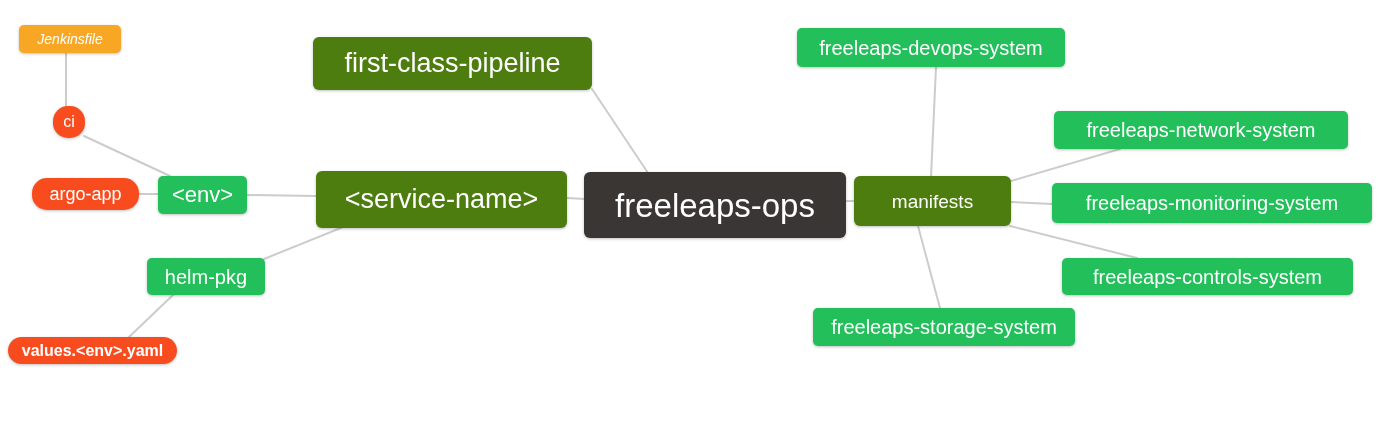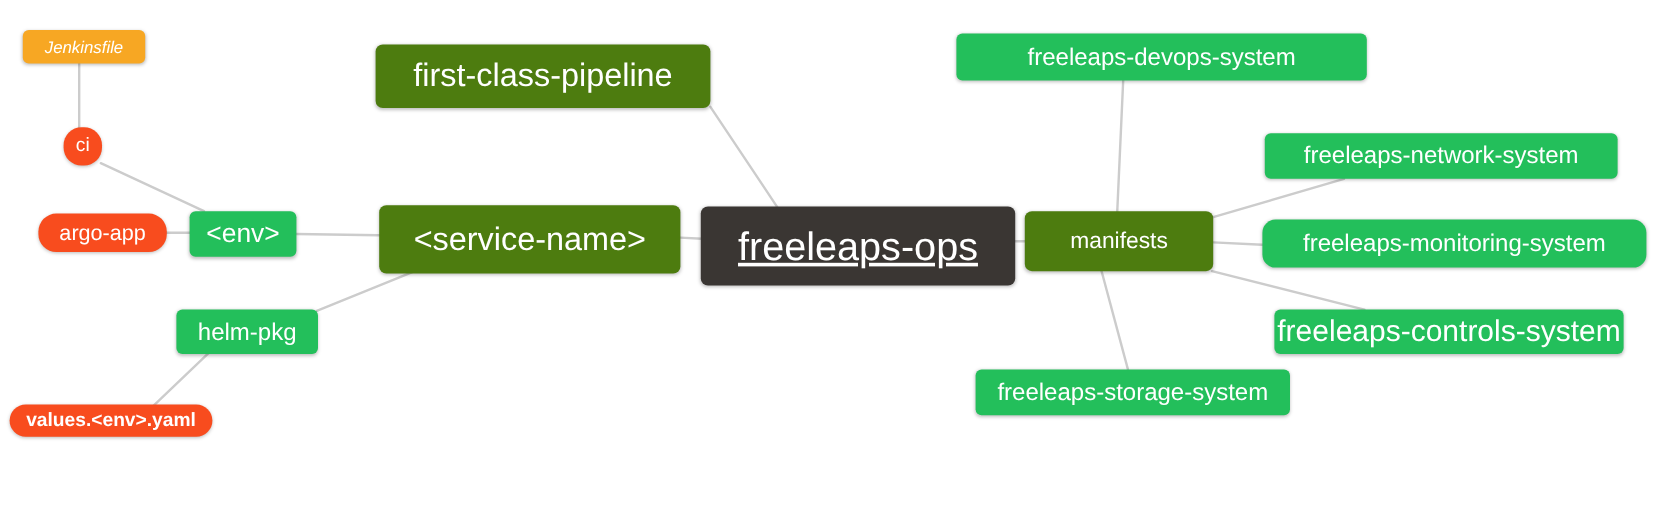--- a/index.html
+++ b/index.html
@@ -27,21 +27,21 @@
     align-items: center;
     justify-content: center;
     color: #ffffff;
     border-radius: 5px;
     white-space: nowrap;
     box-shadow: 0 1px 3px rgba(0,0,0,0.25);
     cursor: pointer;
     user-select: none;
     line-height: 1;
   }
-  .c-root   { background: #3a3633; border-radius: 6px; text-decoration: underline; }
+  .c-root   { background: #3a3633; border-radius: 6px; }
   .c-branch { background: #4d7c0f; border-radius: 6px; }
   .c-leaf   { background: #23bf5b; }
   .c-alert  { background: #f84c1e; border-radius: 15px; }
   .c-warn   { background: #f7a723; }
 </style>
 </head>
 <body>
 
 <div class="canvas">
 
@@ -75,23 +75,23 @@
   <div class="node c-alert" style="left:8px;   top:337px; width:169px; height:27px; font-size:16px;font-weight:bold;">values.&lt;env&gt;.yaml</div>
 
   <div class="node c-branch" style="left:316px; top:171px; width:251px; height:57px; font-size:27px;">&lt;service-name&gt;</div>
 
   <div class="node c-branch" style="left:313px; top:37px;  width:279px; height:53px; font-size:27px;">first-class-pipeline</div>
 
   <div class="node c-root" style="left:584px; top:172px; width:262px; height:66px; font-size:33px;">freeleaps-ops</div>
 
   <div class="node c-branch" style="left:854px; top:176px; width:157px; height:50px; font-size:19px;">manifests</div>
 
-  <div class="node c-leaf" style="left:797px; top:28px;  width:342px; height:39px; font-size:20px;">freeleaps-devops-system</div>
+  <div class="node c-leaf" style="left:797px; top:28px;  width:268px; height:39px; font-size:20px;">freeleaps-devops-system</div>
 
   <div class="node c-leaf" style="left:1054px;top:111px; width:294px; height:38px; font-size:20px;">freeleaps-network-system</div>
 
-  <div class="node c-leaf" style="left:1052px;top:183px; width:320px; height:40px; font-size:20px;border-radius:11px;">freeleaps-monitoring-system</div>
+  <div class="node c-leaf" style="left:1052px;top:183px; width:320px; height:40px; font-size:20px;">freeleaps-monitoring-system</div>
 
-  <div class="node c-leaf" style="left:1062px;top:258px; width:291px; height:37px; font-size:25px;">freeleaps-controls-system</div>
+  <div class="node c-leaf" style="left:1062px;top:258px; width:291px; height:37px; font-size:20px;">freeleaps-controls-system</div>
 
   <div class="node c-leaf" style="left:813px; top:308px; width:262px; height:38px; font-size:20px;">freeleaps-storage-system</div>
 
 </div>
 
 </body></html>

